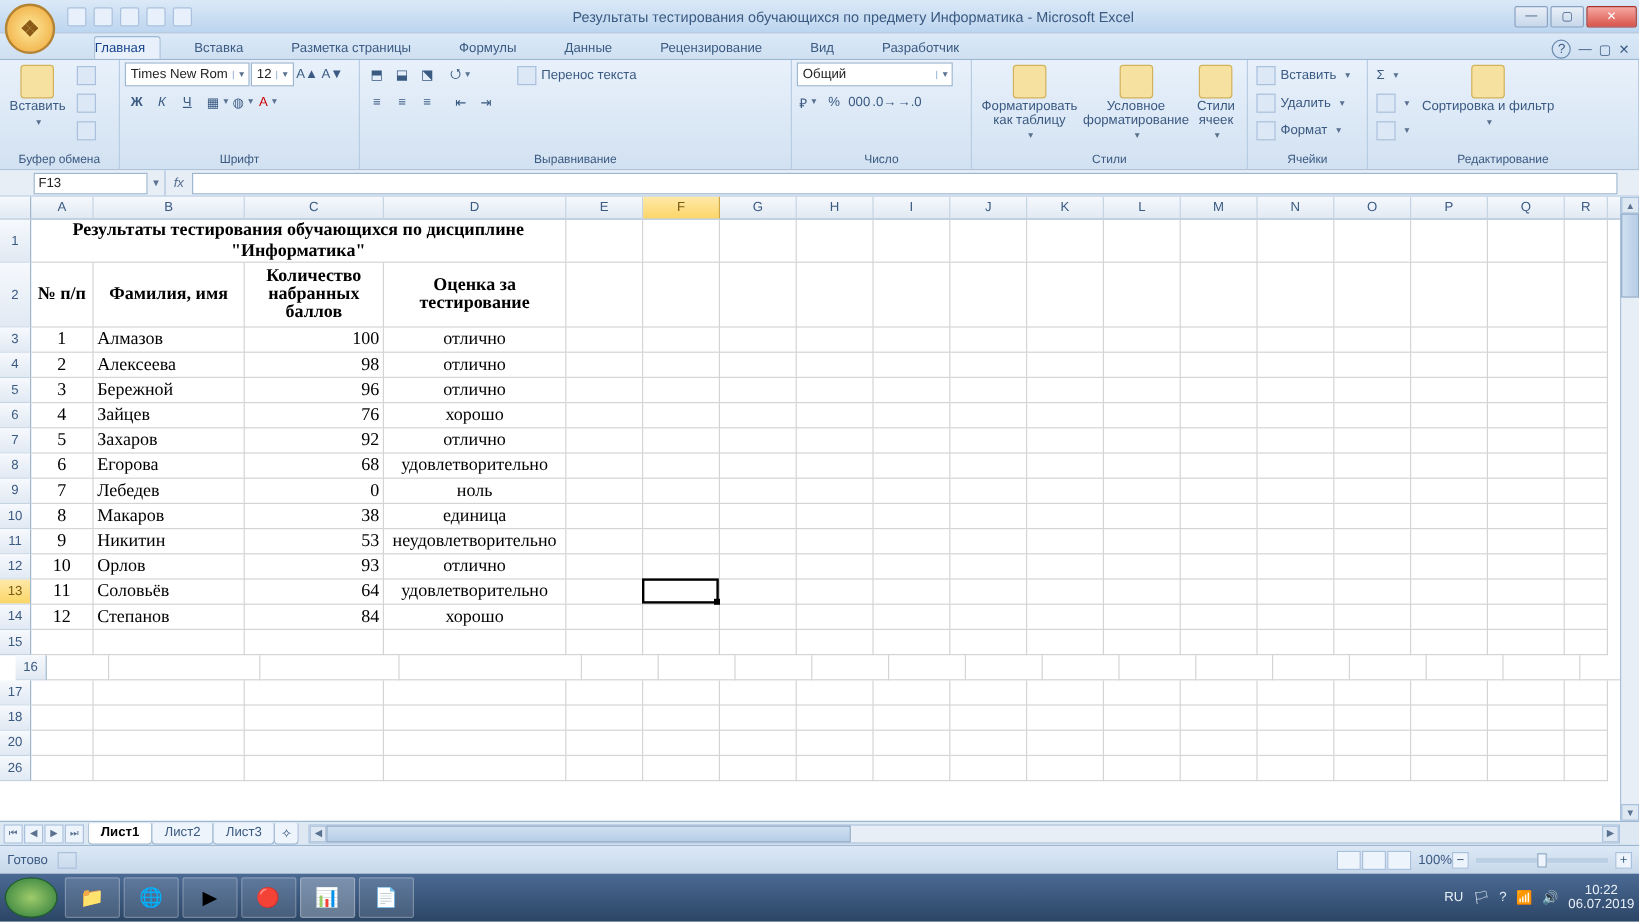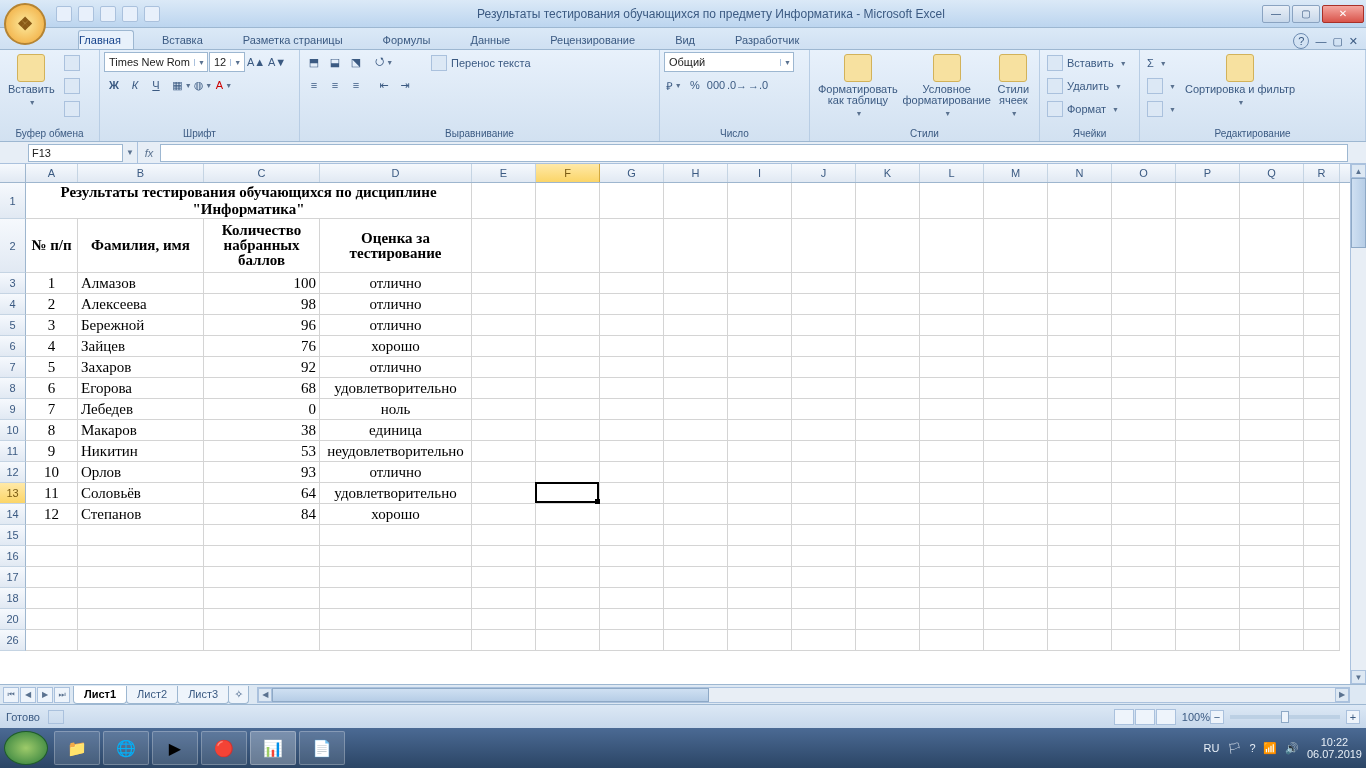--- a/index.html
+++ b/index.html
@@ -649,21 +649,21 @@
           <div class="cell " style="width: 64px;"></div>
           <div class="cell " style="width: 64px;"></div>
           <div class="cell " style="width: 64px;"></div>
           <div class="cell " style="width: 64px;"></div>
           <div class="cell " style="width: 64px;"></div>
           <div class="cell " style="width: 64px;"></div>
           <div class="cell " style="width: 64px;"></div>
           <div class="cell " style="width: 64px;"></div>
           <div class="cell " style="width: 36px;"></div>
         </div>
-        <div class="row" style="height: 21px;">
+        <div class="row" style="height: 21px; justify-content: center;">
           <div class="rhdr">16</div>
           <div class="cell " style="width: 52px;"></div>
           <div class="cell " style="width: 126px;"></div>
           <div class="cell " style="width: 116px;"></div>
           <div class="cell " style="width: 152px;"></div>
           <div class="cell " style="width: 64px;"></div>
           <div class="cell " style="width: 64px;"></div>
           <div class="cell " style="width: 64px;"></div>
           <div class="cell " style="width: 64px;"></div>
           <div class="cell " style="width: 64px;"></div>

